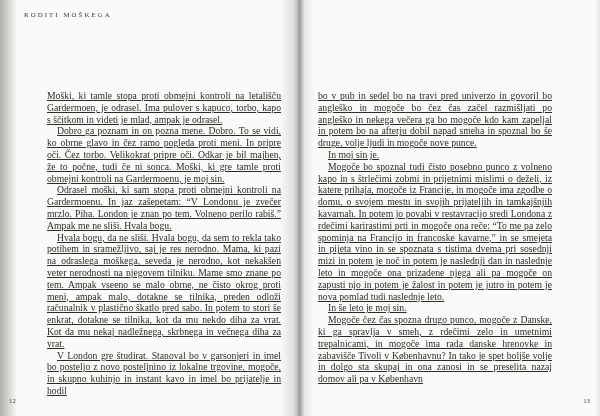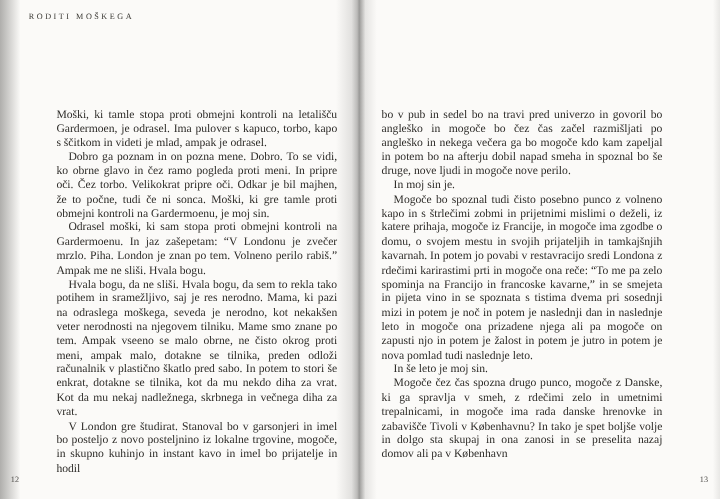--- a/index.html
+++ b/index.html
@@ -25,21 +25,21 @@
     position: absolute;
     top: 90px;
     width: 234px;
     font-size: 9.7px;
     line-height: 11.8px;
     text-align: justify;
     color: #2e2c29;
   }
   .page-text.left-col  { left: 47px; }
   .page-text.right-col { left: 318px; }
-  .page-text p { margin: 0; padding: 0; text-indent: 10px; }
+  .page-text p { margin: 0; padding: 0; text-indent: 10px; text-decoration: underline; }
   .page-text p:first-child { text-indent: 0; }
   .page-number {
     position: absolute;
     bottom: 12px;
     font-size: 6.8px;
     color: #4a4845;
   }
   .page-number.left-num  { left: 9px; }
   .page-number.right-num { right: 10px; }
   .edge-left {
@@ -79,21 +79,21 @@
 
   <div class="page-text left-col">
       <p>Moški, ki tamle stopa proti obmejni kontroli na letališču Gardermoen, je odrasel. Ima pulover s kapuco, torbo, kapo s ščitkom in videti je mlad, ampak je odrasel.</p>
       <p>Dobro ga poznam in on pozna mene. Dobro. To se vidi, ko obrne glavo in čez ramo pogleda proti meni. In pripre oči. Čez torbo. Velikokrat pripre oči. Odkar je bil majhen, že to počne, tudi če ni sonca. Moški, ki gre tamle proti obmejni kontroli na Gardermoenu, je moj sin.</p>
       <p>Odrasel moški, ki sam stopa proti obmejni kontroli na Gardermoenu. In jaz zašepetam: “V Londonu je zvečer mrzlo. Piha. London je znan po tem. Volneno perilo rabiš.” Ampak me ne sliši. Hvala bogu.</p>
       <p>Hvala bogu, da ne sliši. Hvala bogu, da sem to rekla tako potihem in sramežljivo, saj je res nerodno. Mama, ki pazi na odraslega moškega, seveda je nerodno, kot nekakšen veter nerodnosti na njegovem tilniku. Mame smo znane po tem. Ampak vseeno se malo obrne, ne čisto okrog proti meni, ampak malo, dotakne se tilnika, preden odloži računalnik v plastično škatlo pred sabo. In potem to stori še enkrat, dotakne se tilnika, kot da mu nekdo diha za vrat. Kot da mu nekaj nadležnega, skrbnega in večnega diha za vrat.</p>
       <p>V London gre študirat. Stanoval bo v garsonjeri in imel bo posteljo z novo posteljnino iz lokalne trgovine, mogoče, in skupno kuhinjo in instant kavo in imel bo prijatelje in hodil</p>
     </div>
 
   <div class="page-text right-col">
-      <p>bo v pub in sedel bo na travi pred univerzo in govoril bo angleško in mogoče bo čez čas začel razmišljati po angleško in nekega večera ga bo mogoče kdo kam zapeljal in potem bo na afterju dobil napad smeha in spoznal bo še druge, nove ljudi in mogoče nove perilo.</p>
+      <p>bo v pub in sedel bo na travi pred univerzo in govoril bo angleško in mogoče bo čez čas začel razmišljati po angleško in nekega večera ga bo mogoče kdo kam zapeljal in potem bo na afterju dobil napad smeha in spoznal bo še druge, volje ljudi in mogoče nove punce.</p>
       <p>In moj sin je.</p>
       <p>Mogoče bo spoznal tudi čisto posebno punco z volneno kapo in s štrlečimi zobmi in prijetnimi mislimi o deželi, iz katere prihaja, mogoče iz Francije, in mogoče ima zgodbe o domu, o svojem mestu in svojih prijateljih in tamkajšnjih kavarnah. In potem jo povabi v restavracijo sredi Londona z rdečimi karirastimi prti in mogoče ona reče: “To me pa zelo spominja na Francijo in francoske kavarne,” in se smejeta in pijeta vino in se spoznata s tistima dvema pri sosednji mizi in potem je noč in potem je naslednji dan in naslednje leto in mogoče ona prizadene njega ali pa mogoče on zapusti njo in potem je žalost in potem je jutro in potem je nova pomlad tudi naslednje leto.</p>
       <p>In še leto je moj sin.</p>
       <p>Mogoče čez čas spozna drugo punco, mogoče z Danske, ki ga spravlja v smeh, z rdečimi zelo in umetnimi trepalnicami, in mogoče ima rada danske hrenovke in zabavišče Tivoli v Københavnu? In tako je spet boljše volje in dolgo sta skupaj in ona zanosi in se preselita nazaj domov ali pa v København</p>
     </div>
 
   <div class="page-number left-num">12</div>
 
   <div class="page-number right-num">13</div>
 

